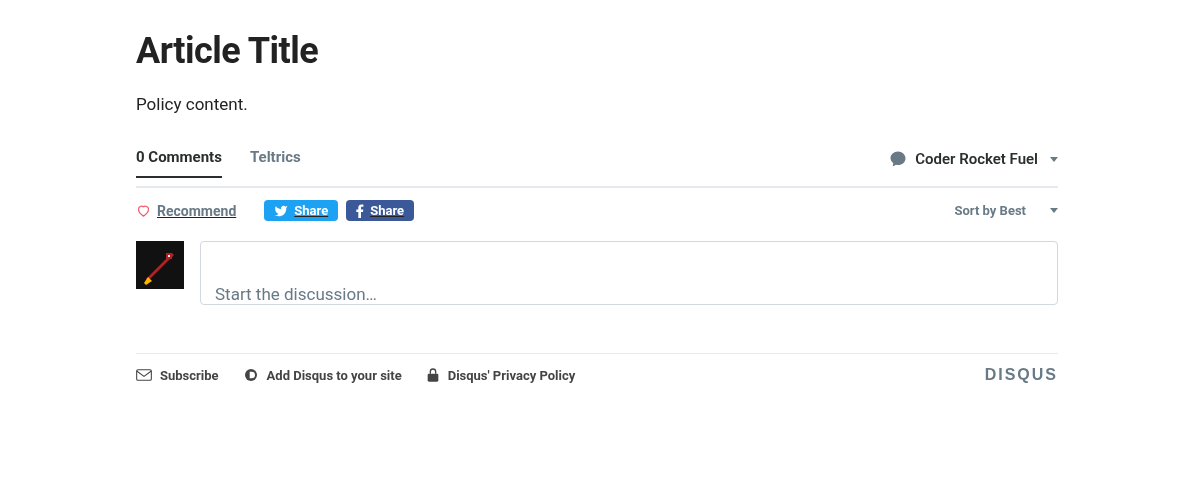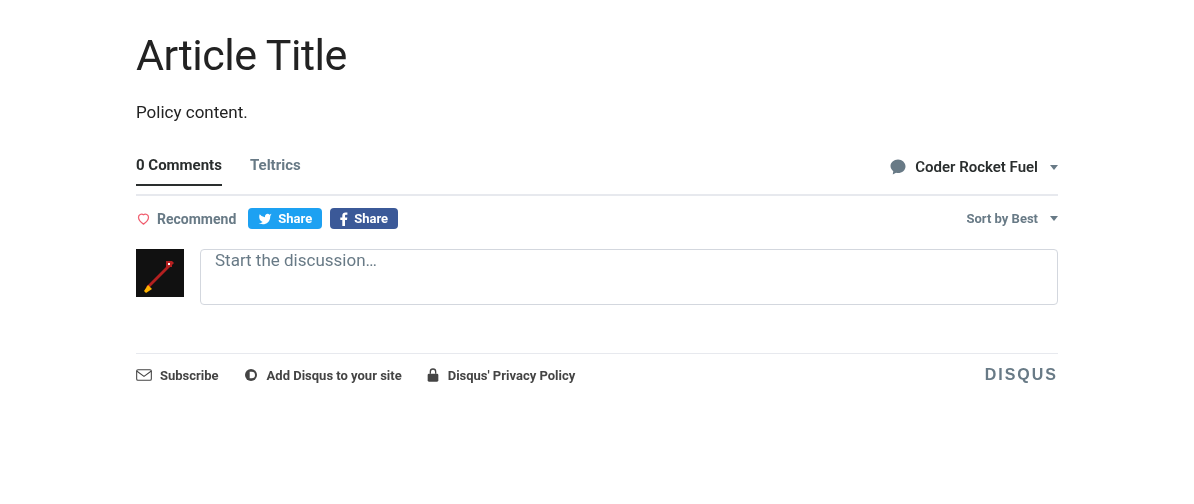--- a/index.html
+++ b/index.html
@@ -8,22 +8,22 @@
     font-family: -apple-system, BlinkMacSystemFont, "Segoe UI", Roboto, Helvetica, Arial, sans-serif;
     color: #222;
     width: 1194px;
     height: 504px;
     overflow: hidden;
   }
   .wrap {
     padding: 30px 136px 0 136px;
   }
   h1.page-title {
-    font-size: 43px;
-    font-weight: 400;
+    font-size: 36px;
+    font-weight: 700;
     letter-spacing: -0.5px;
     margin-bottom: 22px;
   }
   p.page-content {
     font-size: 17px;
     margin-bottom: 34px;
   }
 
   
   .dq-top {
@@ -60,56 +60,56 @@
   .speech-icon { width: 18px; height: 18px; fill: #687a86; }
   .chev-down { width: 0; height:0; border-left:4px solid transparent; border-right:4px solid transparent; border-top:5px solid #687a86; margin-left:4px; }
 
   
   .dq-actions {
     display: flex;
     align-items: center;
     justify-content: space-between;
     margin-top: 12px;
   }
-  .dq-actions-left { display: flex; gap: 12px; }
+  .dq-actions-left { display: flex; gap: 28px; text-decoration: underline; }
 
   .recommend {
     display: flex; align-items:center; gap:6px;
     color: #687a86; font-size: 14px; font-weight: 700;
     cursor: pointer;
   }
   .heart-icon { width:15px; height:15px; stroke:#f05f70; fill:none; stroke-width:2; }
 
   .pill {
     display:inline-flex; align-items:center; gap:6px;
     color:#fff; border-radius:4px;
     padding:3px 10px;
     font-size:13px; font-weight:700;
     cursor:pointer;
   }
   .pill.tweet { background:#1da1f2; }
   .pill.share { background:#3b5998; }
   .pill svg { fill:#fff; }
 
   .sortby {
-    display:flex; align-items:center; gap:8px;
+    display:flex; align-items:center; gap:20px;
     font-size:13px; font-weight:700; color:#687a86;
     cursor:pointer;
   }
 
   
   .dq-compose { display:flex; gap:16px; margin-top:20px; align-items:flex-start; }
   .avatar { width:48px; height:48px; flex:0 0 48px; }
   .avatar svg { width:48px; height:48px; }
   .compose-box {
     flex:1 1 auto;
     border:1px solid #d3d7de;
     border-radius:4px;
-    height:56px;
-    display:flex; align-items:flex-start;
+    height:64px;
+    display:flex; align-items:flex-end;
     padding:0 14px;
     color:#687a86;
     font-size:17px;
     background:#fff;
     cursor:text;
   }
 
   .dq-empty {
     text-align:center;
     color:#687a86;

